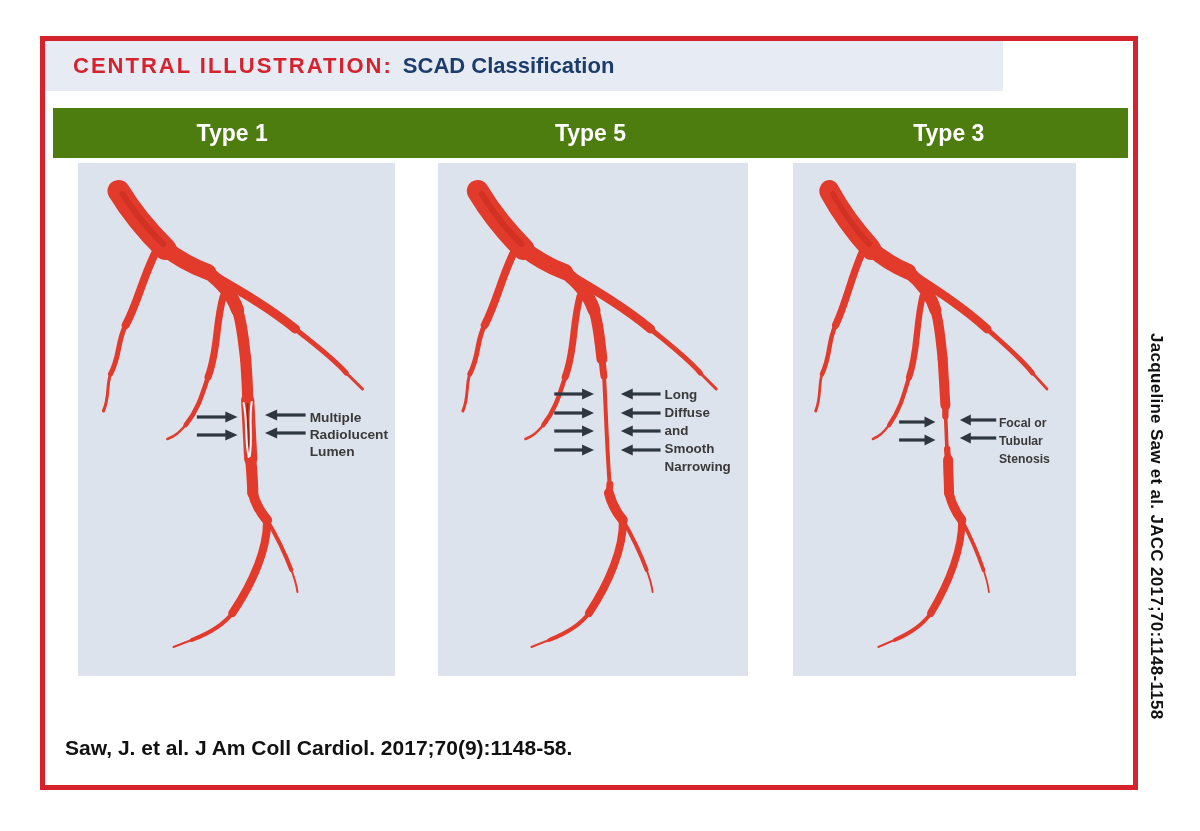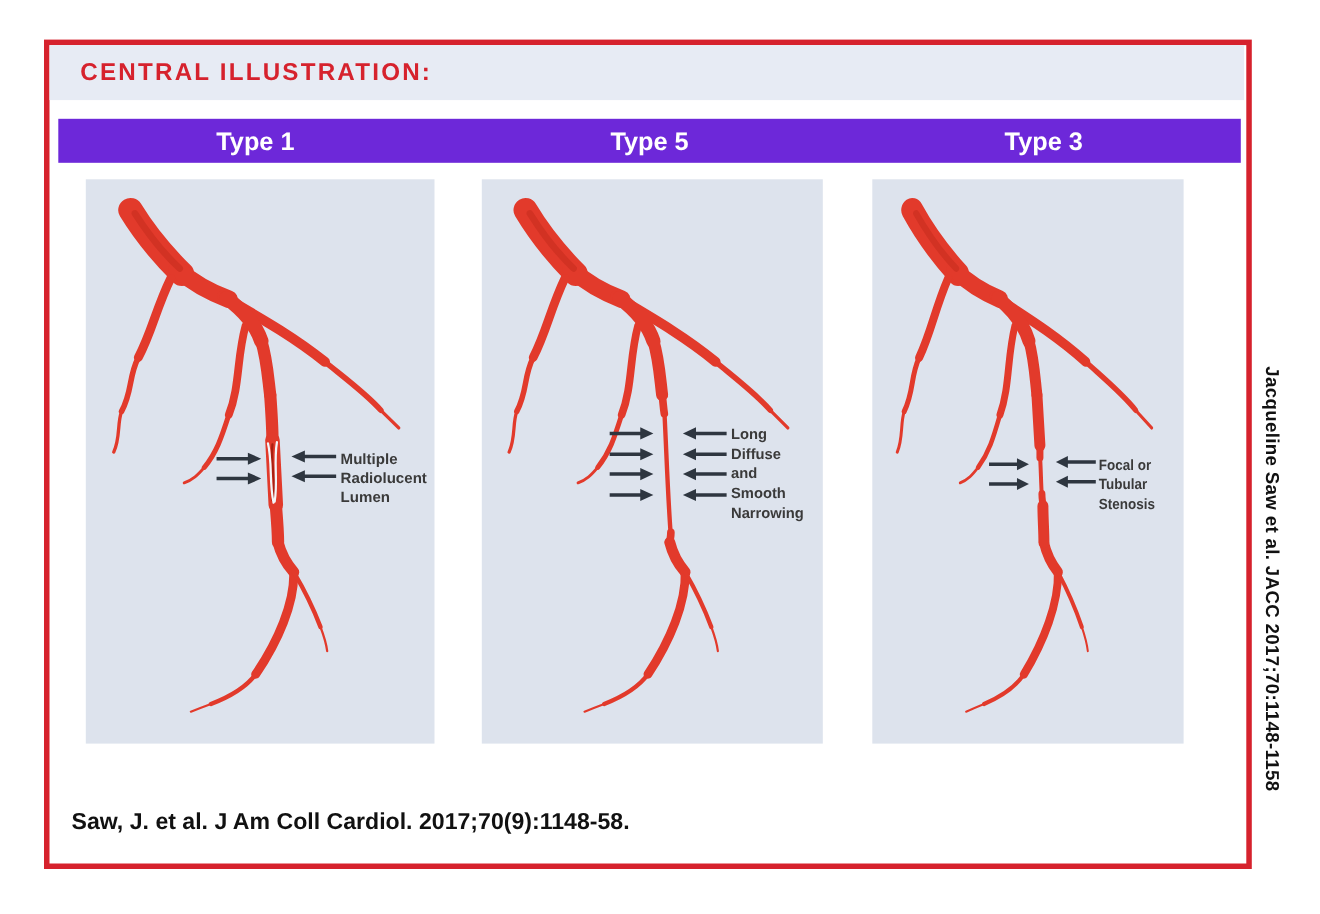--- a/index.html
+++ b/index.html
@@ -2,28 +2,28 @@
 <html><head>
 <meta charset="utf-8">
 <style>
   html,body{margin:0;padding:0;background:#ffffff;}
   body{font-family:"Liberation Sans",sans-serif;}
   .page{position:relative;width:1200px;height:831px;background:#ffffff;overflow:hidden;}
 
   .frame{position:absolute;left:40px;top:36px;width:1098px;height:754px;
          border:5px solid #d6222d;background:#ffffff;box-sizing:border-box;}
 
-  .title-bar{position:absolute;left:45px;top:41px;width:1086px;height:50px;
+  .title-bar{position:absolute;left:45px;top:41px;width:958px;height:50px;
              background:#e7ebf4;display:flex;align-items:center;padding-left:28px;
              box-sizing:border-box;}
   .title-label{color:#d6222d;font-weight:bold;font-size:22px;letter-spacing:2px;white-space:pre;}
   .title-text{color:#1c3d6b;font-weight:bold;font-size:22px;margin-left:10px;}
 
-  .type-bar{position:absolute;left:53px;top:108px;width:1075px;height:40px;
-            background:#6d28d9;display:flex;}
+  .type-bar{position:absolute;left:53px;top:108px;width:1075px;height:50px;
+            background:#4d7c0f;display:flex;}
   .type-cell{flex:1;display:flex;align-items:center;justify-content:center;
              color:#ffffff;font-weight:bold;font-size:23px;}
 
   .panel{position:absolute;top:163px;height:513px;background:#dde3ed;}
   .panel-1{left:78px;width:317px;}
   .panel-2{left:438px;width:310px;}
   .panel-3{left:793px;width:283px;}
   .panel svg{display:block;width:100%;height:100%;}
 
   .artery{stroke:#e23a2b;fill:none;stroke-linecap:round;stroke-linejoin:round;}
@@ -53,20 +53,21 @@
       <polygon points="12,-5.5 0,0 12,5.5" stroke="none"></polygon>
     </g>
   </defs>
 </svg>
 
 <div class="page">
   <div class="frame"></div>
 
   <div class="title-bar">
     <span class="title-label">CENTRAL ILLUSTRATION:</span>
+    <span class="title-text">SCAD Classification</span>
   </div>
 
   <div class="type-bar">
     <div class="type-cell">Type 1</div>
     <div class="type-cell">Type 5</div>
     <div class="type-cell">Type 3</div>
   </div>
 
   <div class="panel panel-2">
     <svg viewBox="0 0 312 513" preserveAspectRatio="none">

